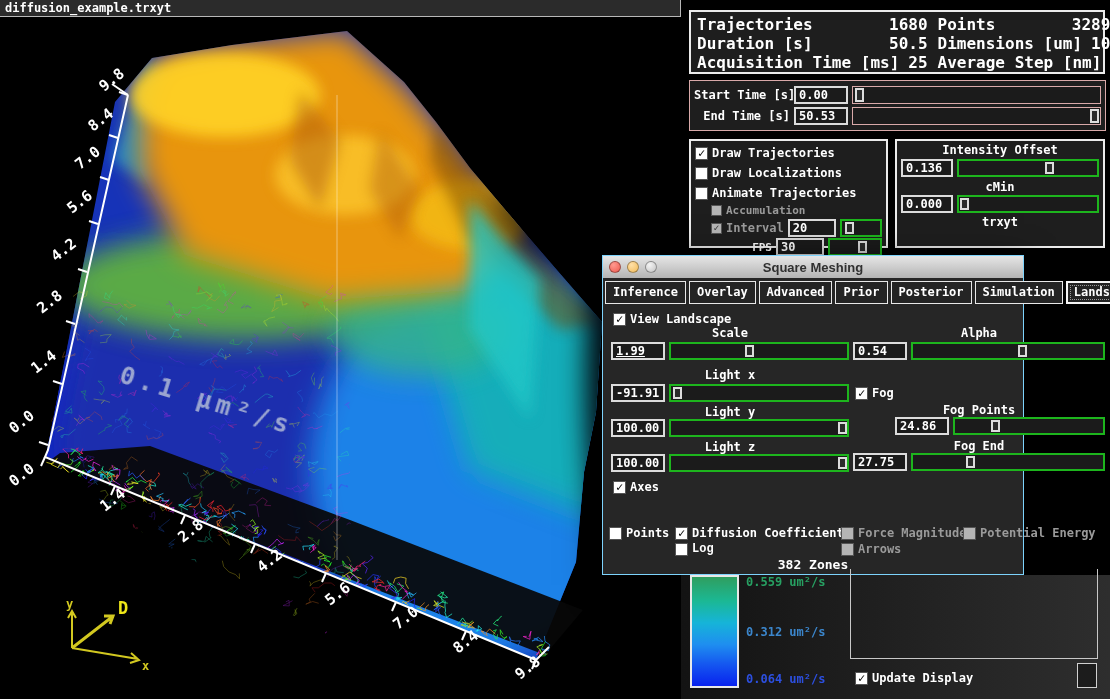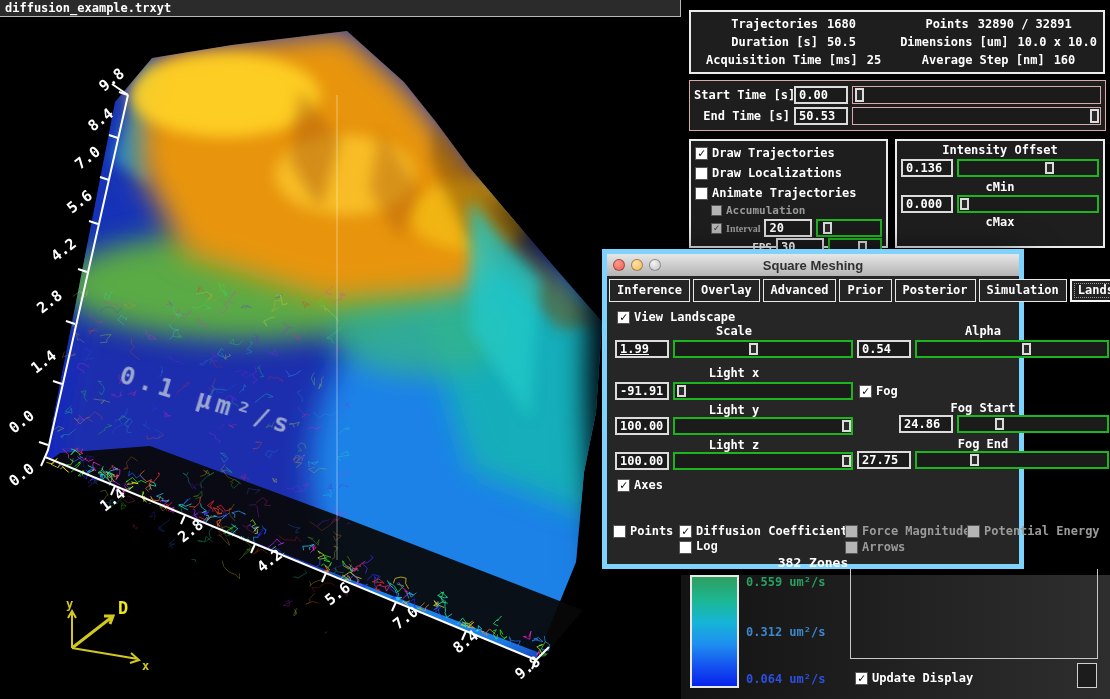--- a/index.html
+++ b/index.html
@@ -27,39 +27,39 @@
   input.val{background:#1b1b1b;border:2px solid #dcdcdc;color:#fff;height:18px;
       font:bold 12px "DejaVu Sans Mono",monospace;padding:0 3px;box-sizing:border-box;}
   .slider{position:relative;height:18px;background:#1b1b1b;border:2px solid #1db51d;box-sizing:border-box;}
   .slider.pink{border:1px solid #d9a9a9;}
   .handle{position:absolute;top:1px;bottom:1px;width:9px;background:#2a2a2a;
       border:2px solid #dcdcdc;box-sizing:border-box;}
   .ctr{text-align:center;font-size:12px;}
   
   #info-panel{left:689px;top:10px;width:416px;height:64px;display:flex;padding:3px 6px;gap:10px;}
   #info-panel .col{flex:1;display:flex;flex-direction:column;justify-content:space-around;}
-  #info-panel .irow{display:flex;justify-content:center;font-size:12px;white-space:nowrap;gap:9px;}
+  #info-panel .irow{display:flex;justify-content:space-between;font-size:16px;white-space:nowrap;gap:9px;}
   
   #time-panel{left:689px;top:80px;width:417px;height:51px;background:#1e1e1e;
       border:1px solid #d9a9a9;padding:5px 4px;display:flex;flex-direction:column;justify-content:space-between;}
   #time-panel .lbl{width:96px;text-align:right;}
   #time-panel input.val{width:54px;}
   #time-panel .slider{flex:1;}
   
   #draw-panel{left:689px;top:139px;width:199px;height:109px;padding:0;}
   #draw-panel .row{position:absolute;left:4px;}
   
   #intensity-panel{left:895px;top:139px;width:210px;height:109px;}
   #intensity-panel .srow{position:absolute;left:4px;right:4px;display:flex;gap:4px;align-items:center;justify-content:space-between;}
   #intensity-panel input.val{width:52px;}
   #intensity-panel .slider{flex:1;}
   #intensity-panel .ctr{position:absolute;left:0;right:0;}
   
-  #mesh-window{left:602px;top:249px;width:422px;height:320px;background:#262626;
-     border:5px solid #7dd3fc;box-shadow:0 10px 34px rgba(0,0,0,.85);}
+  #mesh-window{left:602px;top:255px;width:422px;height:320px;background:#262626;
+     border:1px solid #7dd3fc;box-shadow:0 10px 34px rgba(0,0,0,.85);}
   #mw-titlebar{left:0;top:0;right:0;height:22px;
      background:linear-gradient(#e6e6e6,#b4b4b4);display:flex;align-items:center;
      font-family:"Liberation Sans",sans-serif;font-weight:bold;font-size:13px;color:#303030;}
   .tl{width:12px;height:12px;border-radius:50%;margin-left:6px;border:1px solid rgba(0,0,0,.35);box-sizing:border-box;}
   #mw-title{position:absolute;left:0;right:0;text-align:center;pointer-events:none;}
   #mw-tabs{left:2px;top:25px;right:2px;height:23px;display:flex;gap:3px;}
   .tab{border:1px solid #e8e8e8;background:#242424;color:#fff;font-size:12px;
       padding:2px 7px;white-space:nowrap;line-height:16px;}
   .tab.active{border:2px solid #f5f5f5;outline:1px dotted #999;outline-offset:-5px;padding:1px 6px;}
   .mwc{position:absolute;box-sizing:border-box;}
@@ -657,21 +657,21 @@
     <span class="lbl">Animate Trajectories</span>
   </div>
   <div class="row" style="top:63px;left:20px;">
     <span class="cb sm gray"></span>
     <span class="lbl dim" style="font-size:11px;">Accumulation</span>
   </div>
   <div class="row" style="top:78px;left:20px;right:4px;">
     <span class="cb sm gray on">
         <i>✓</i>
       </span>
-    <span class="lbl dim" style="font-size:10px;font-family:Liberation Serif, serif;">Interval</span>
+    <span class="lbl dim" style="font-size:12px;">Interval</span>
     <input class="val" style="width: 48px;" value="20">
     <div class="slider" style="flex:1;">
         <div class="handle" style="left:8%"></div>
       </div>
   </div>
   <div class="row" style="top:97px;left:20px;right:4px;">
     <span class="lbl" style="width:61px;text-align:right;font-size:11px;">FPS</span>
     <input class="val" style="width: 48px;" value="30">
     <div class="slider" style="flex:1;">
         <div class="handle" style="left:55%"></div>
@@ -687,21 +687,21 @@
         <div class="handle" style="left:62%"></div>
       </div>
   </div>
   <div class="ctr" style="top:39px;">cMin</div>
   <div class="srow" style="top:54px;">
     <input class="val" value="0.000" style="">
     <div class="slider">
         <div class="handle" style="left:1%"></div>
       </div>
   </div>
-  <div class="ctr" style="top:74px;">cMax</div>
+  <div class="ctr" style="top:74px;">trxyt</div>
 </div>
 
 <div class="abs" id="mesh-window">
   <div class="abs" id="mw-titlebar">
     <span class="tl" style="background:radial-gradient(circle at 35% 30%,#ff9a90,#ee5a4f);"></span>
     <span class="tl" style="background:radial-gradient(circle at 35% 30%,#ffe0a8,#f2bb58);"></span>
     <span class="tl" style="background:radial-gradient(circle at 35% 30%,#f4f4f4,#c2c2c2);"></span>
     <span id="mw-title">Square Meshing</span>
   </div>
   <div class="abs" id="mw-tabs">
@@ -768,21 +768,21 @@
       </div>
   </div>
 
   <div class="mwc row" style="left:252px;top:130px;">
     <span class="cb on">
         <i>✓</i>
       </span>
     <span class="lbl">Fog</span>
   </div>
 
-  <div class="mwc ctr" style="left:250px;top:147px;width:252px;">Fog Start</div>
+  <div class="mwc ctr" style="left:250px;top:147px;width:252px;">Fog Points</div>
   <div class="mwc row" style="left:250px;top:161px;width:252px;padding-left:42px;">
     <input class="val" value="24.86" style="">
     <div class="slider" style="flex:1;">
         <div class="handle" style="left:24%"></div>
       </div>
   </div>
 
   <div class="mwc ctr" style="left:250px;top:183px;width:252px;">Fog End</div>
   <div class="mwc row" style="left:250px;top:197px;width:252px;">
     <input class="val" value="27.75" style="">

